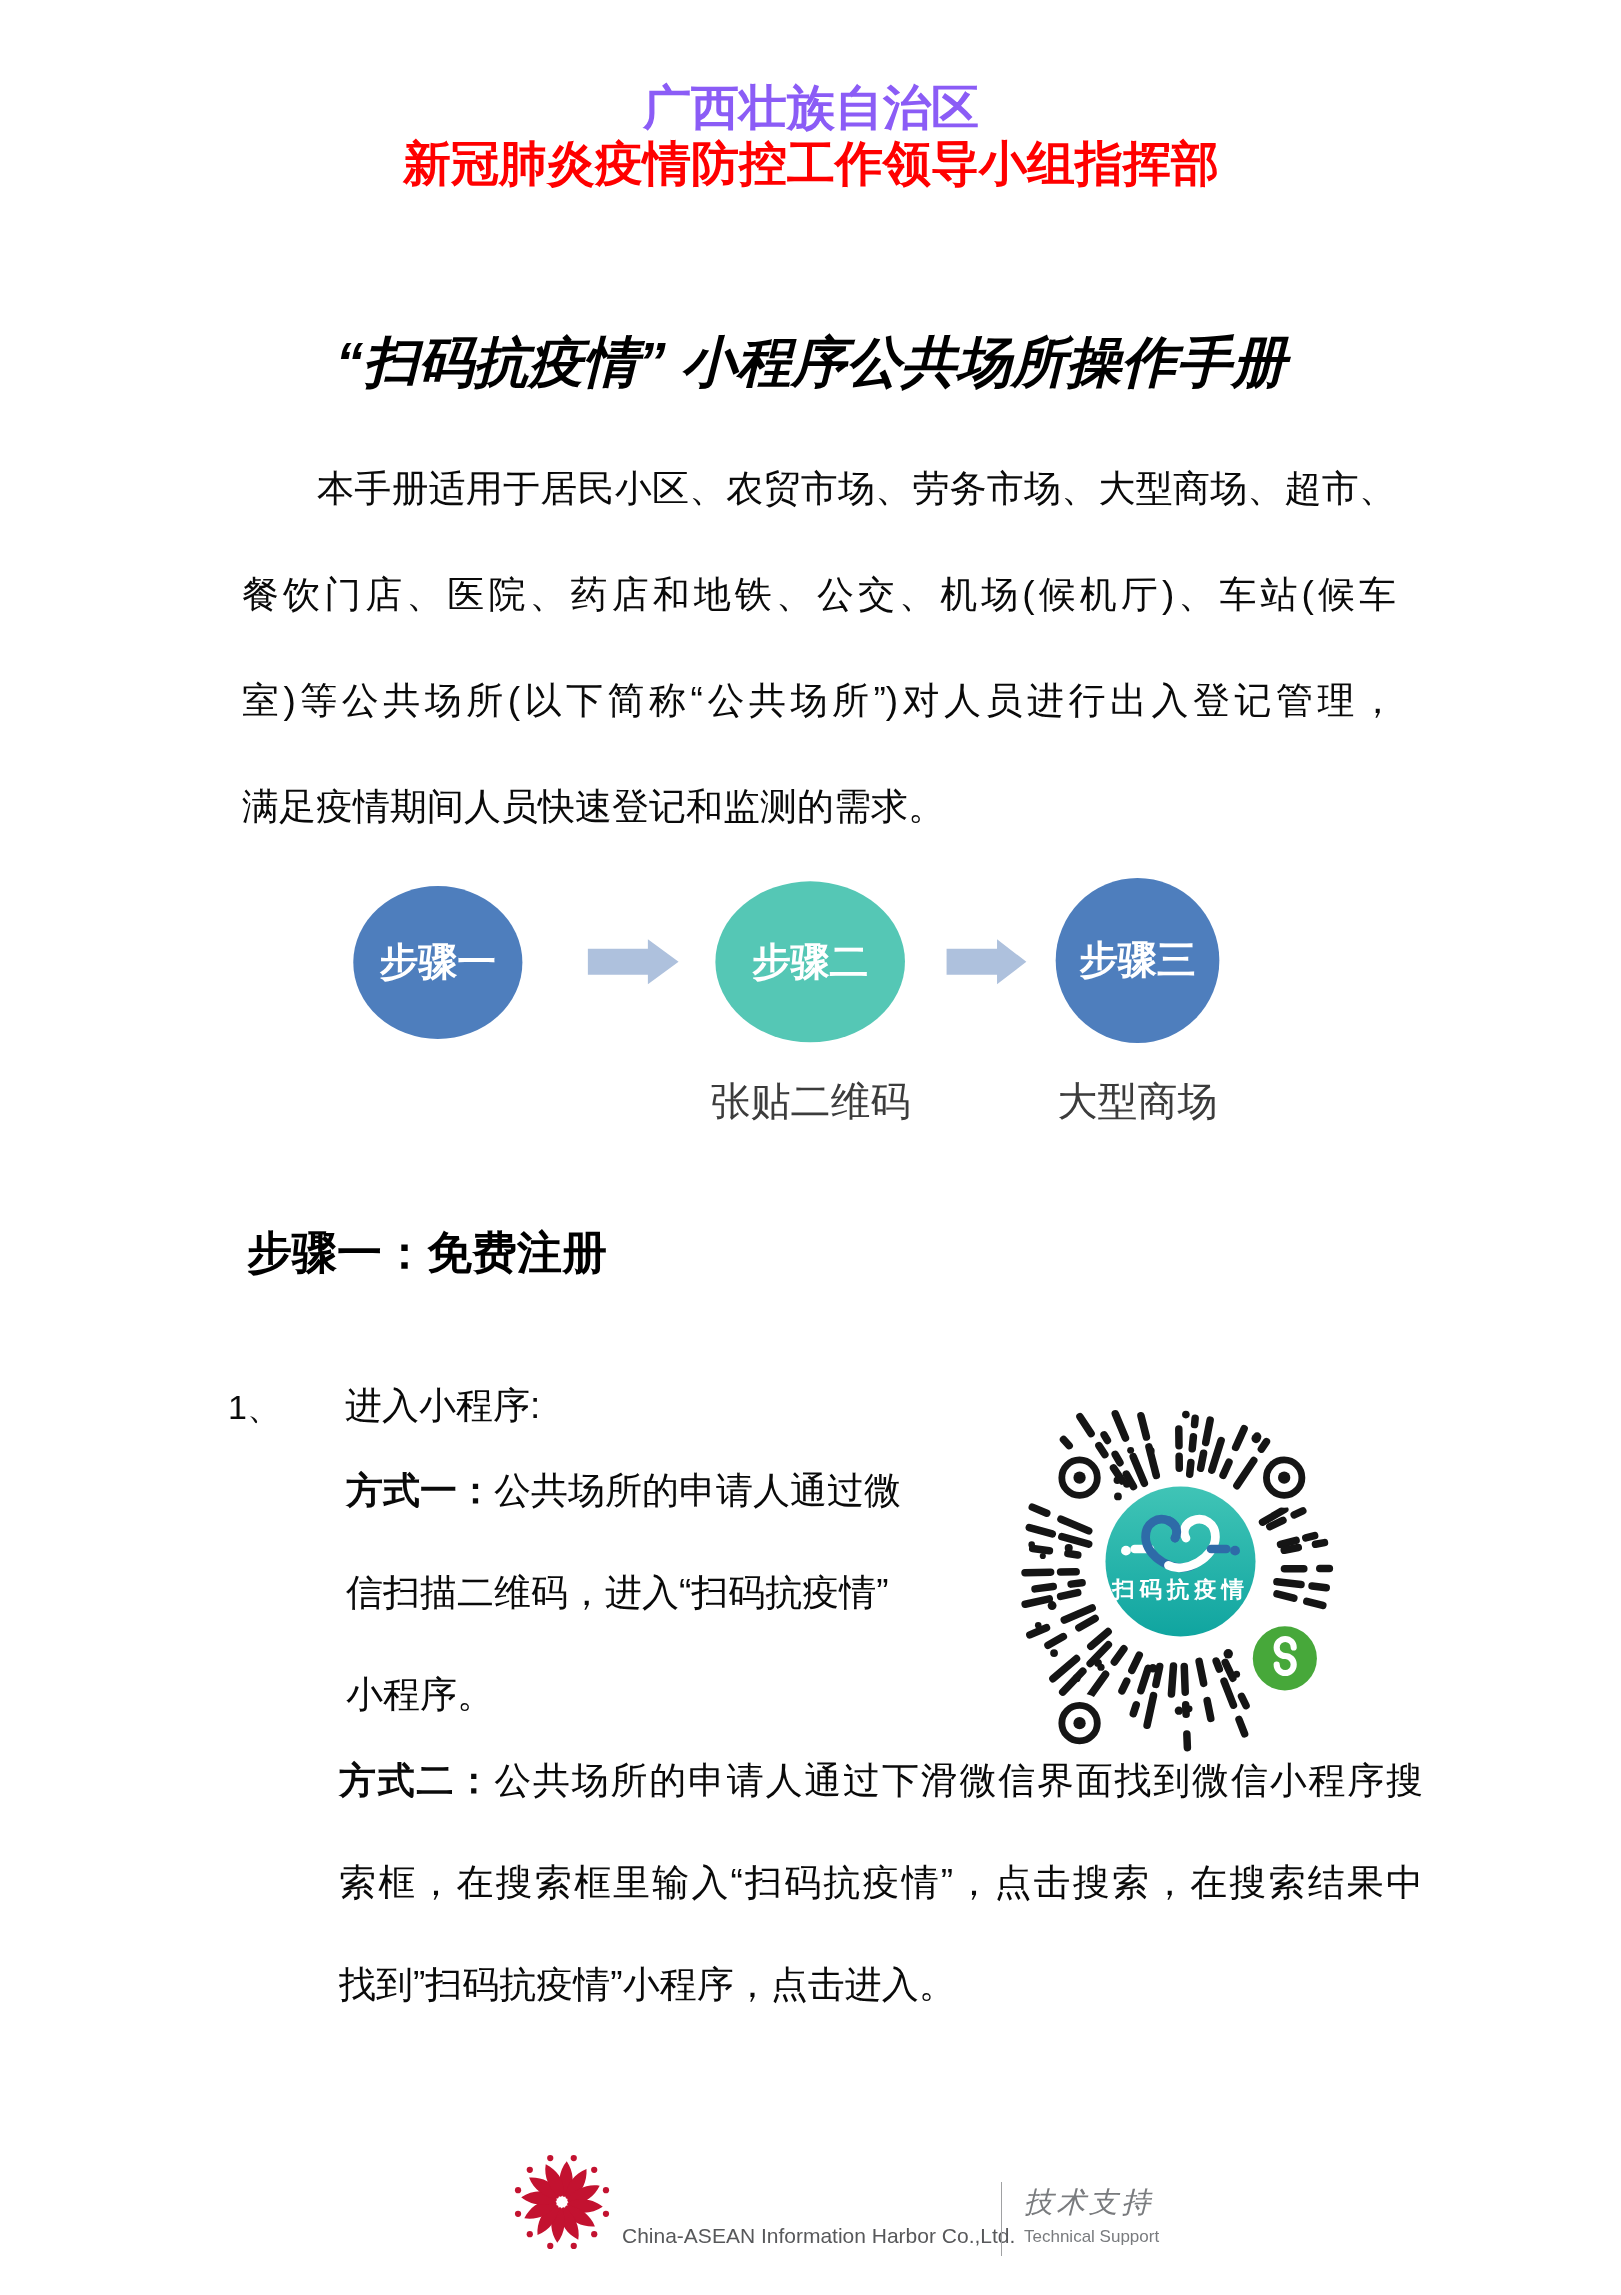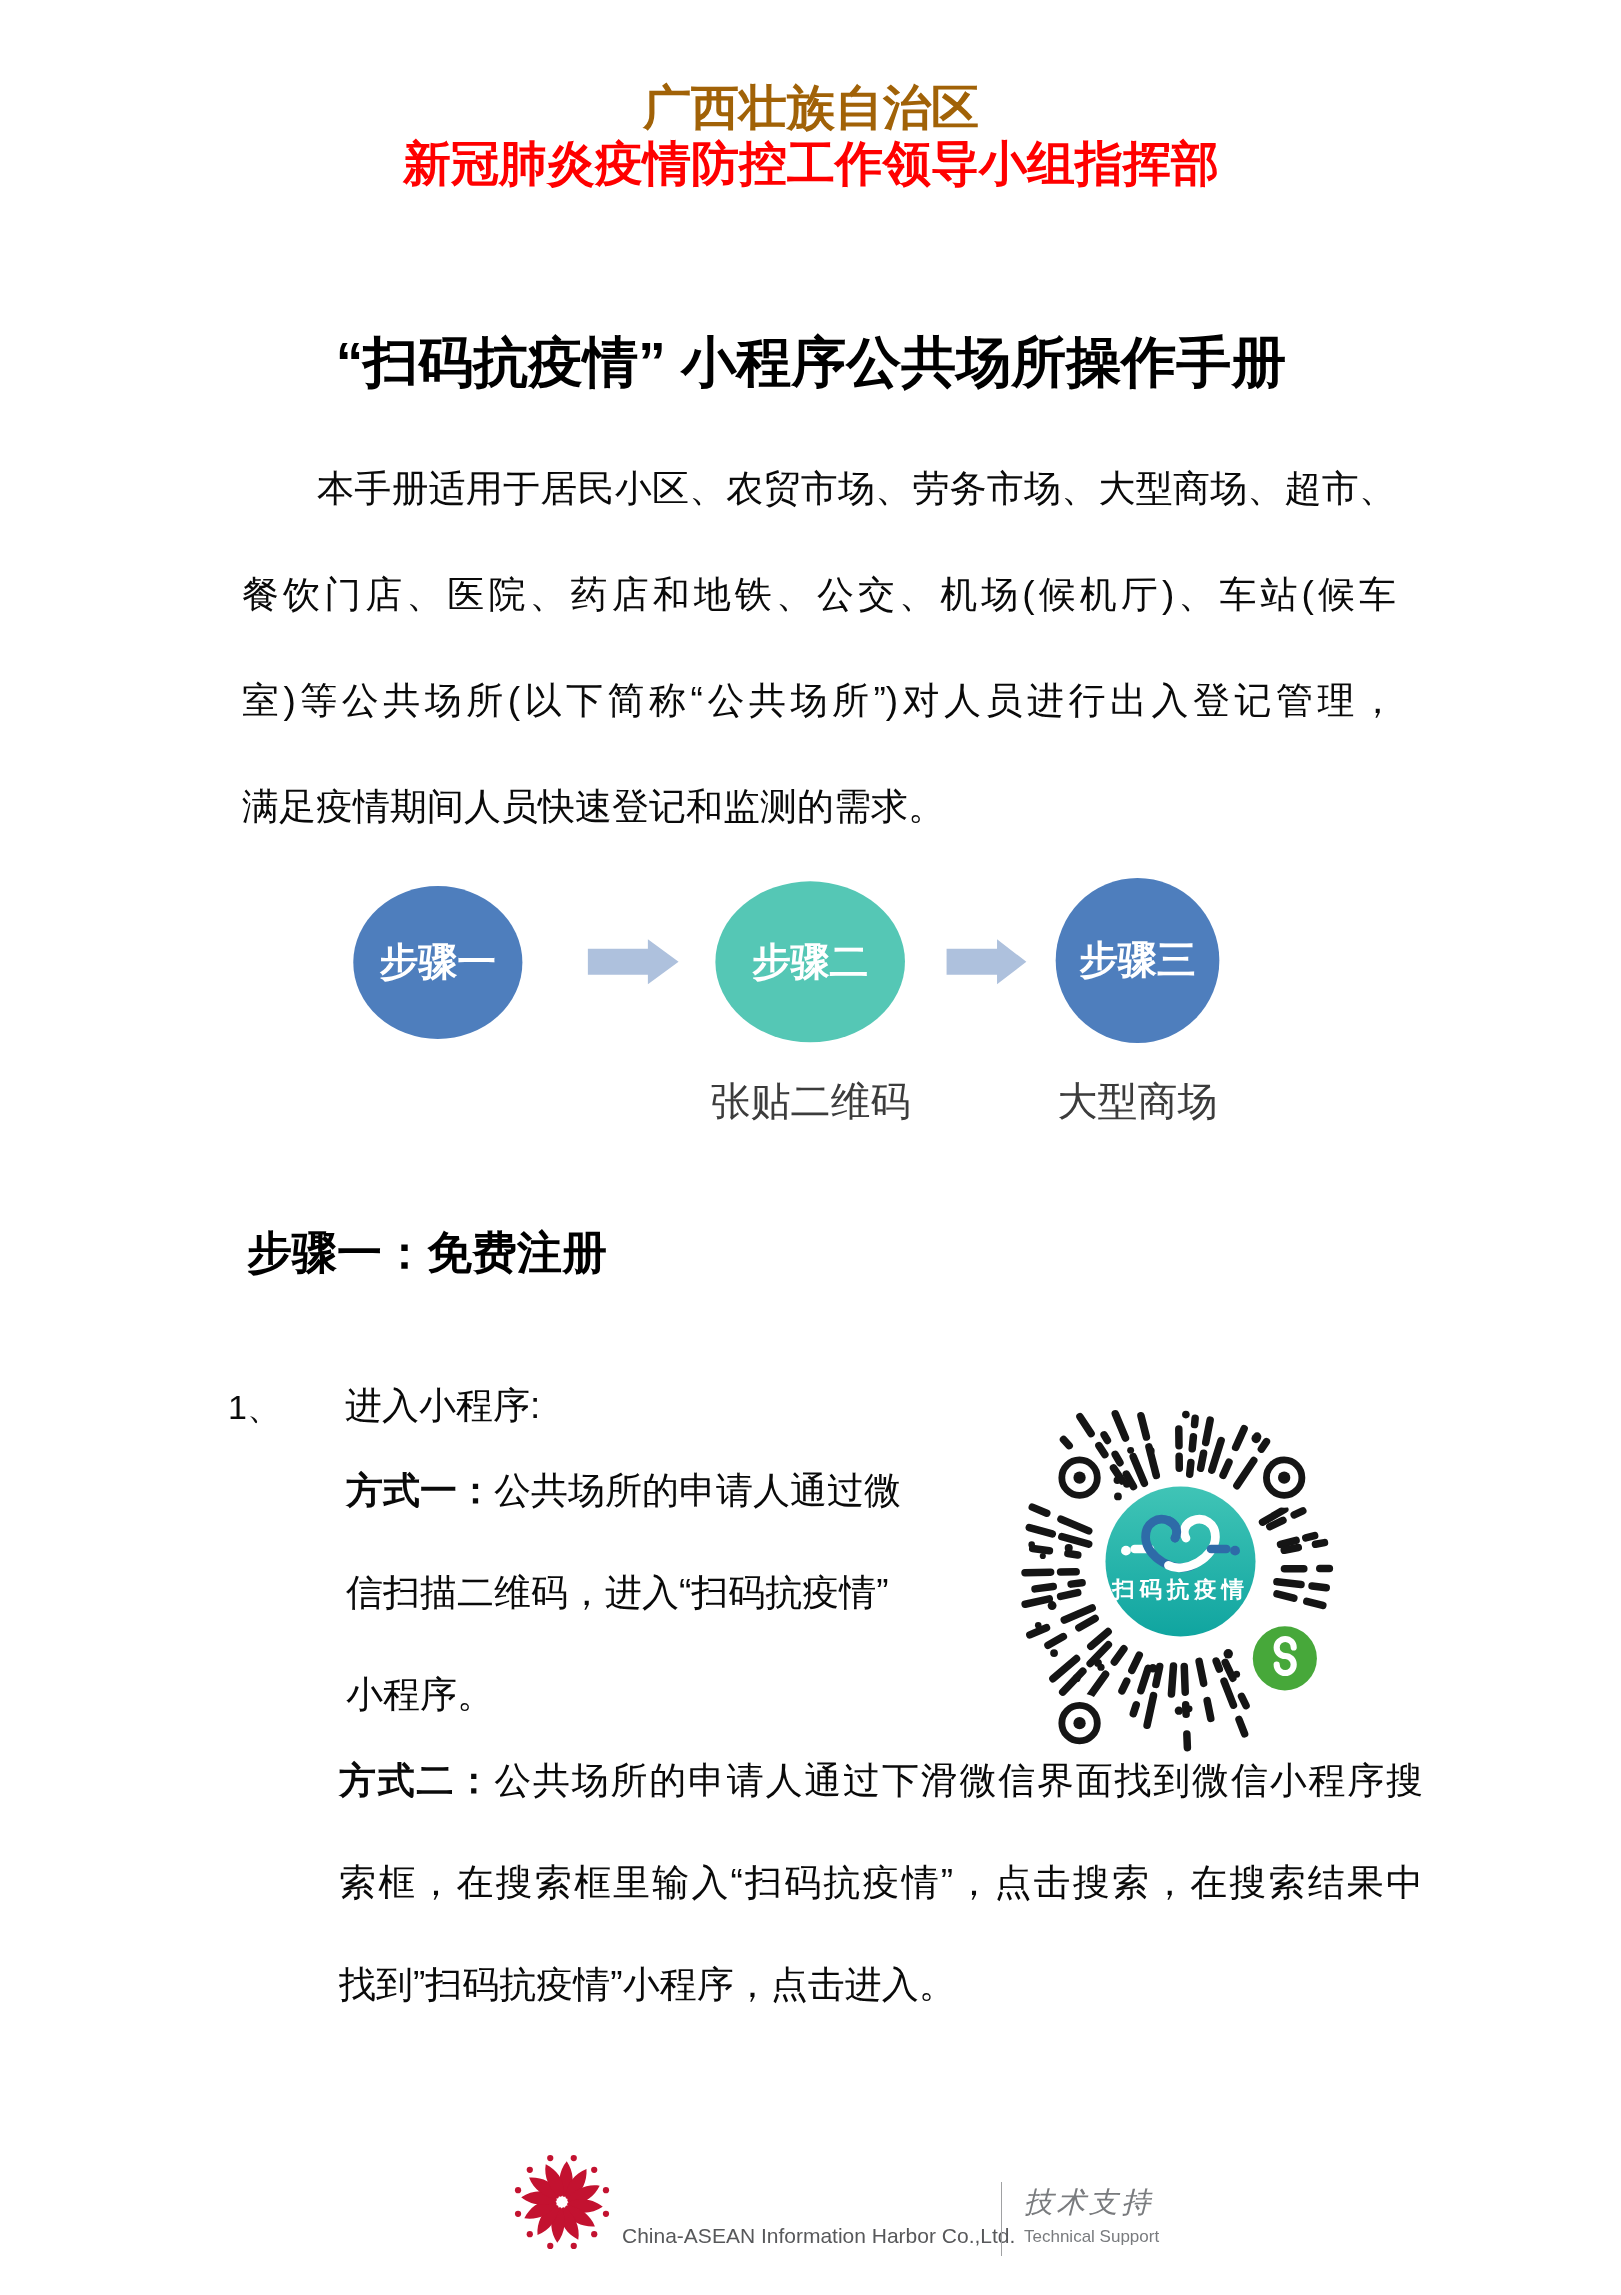--- a/index.html
+++ b/index.html
@@ -5,21 +5,21 @@
   * { margin:0; padding:0; box-sizing:border-box; }
   html,body { background:#ffffff; }
   #page {
     position:relative; width:1622px; height:2295px; background:#fff;
     font-family:"Liberation Sans","DejaVu Sans",sans-serif; color:#0a0a0a;
     overflow:hidden;
   }
   .abs { position:absolute; }
   .centerline { left:0; right:0; text-align:center; }
   .hdr { font-weight:800; font-size:48px; line-height:56px; }
-  .doc-title { font-weight:800; font-size:55px; color:#000; }
+  .doc-title { font-weight:800; font-size:55px; color:#000;font-style:italic; }
   .body-line { font-size:37px; line-height:106px; height:106px; white-space:nowrap; }
   .jline { white-space:normal; text-align:justify; text-align-last:justify; }
   .m-line { font-size:37px; line-height:102px; height:102px; white-space:nowrap; }
   .mj { white-space:normal; text-align:justify; text-align-last:justify; }
   .bold-label { font-weight:800; }
   .step-caption { font-size:40px; color:#3c3c3c; text-align:center; width:273px; }
   .sec-heading { font-size:45px; font-weight:800; color:#000; }
   .item-number { font-size:34px; }
   .item-title { font-size:37px; }
   .foot-zh { font-size:30px; font-weight:700; color:#48494b; letter-spacing:1.4px; }
@@ -27,21 +27,21 @@
   .sup-zh { font-size:29px; color:#797b7e; letter-spacing:3.4px; }
   .sup-en { font-size:17px; color:#797b7e; }
   .vdivider { width:1.4px; background:#a0a1a3; }
   svg text { font-family:"Liberation Sans","DejaVu Sans",sans-serif; }
 </style>
 </head>
 <body>
 
 <div id="page">
 
-  <div class="abs centerline hdr" style="top: 80px; color: #a16207;">广西壮族自治区</div>
+  <div class="abs centerline hdr" style="top: 80px; color: #8b5cf6;">广西壮族自治区</div>
   <div class="abs centerline hdr" style="top: 136px; color: rgb(255, 0, 0);">新冠肺炎疫情防控工作领导小组指挥部</div>
 
   <div class="abs centerline doc-title" style="top:326px;">“扫码抗疫情” 小程序公共场所操作手册</div>
 
   <div class="abs" style="left:242px; top:436px; width:1154px;">
     <div class="body-line jline" style="text-indent:75px;">本手册适用于居民小区、农贸市场、劳务市场、大型商场、超市、</div>
     <div class="body-line jline">餐饮门店、医院、药店和地铁、公交、机场(候机厅)、车站(候车</div>
     <div class="body-line jline">室)等公共场所(以下简称“公共场所”)对人员进行出入登记管理，</div>
     <div class="body-line">满足疫情期间人员快速登记和监测的需求。</div>
   </div>

